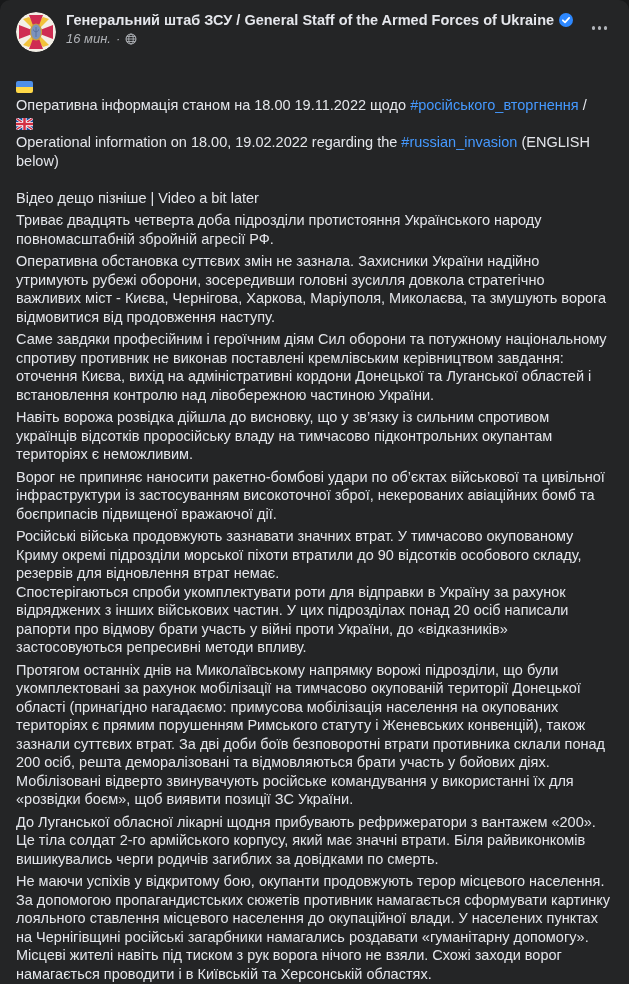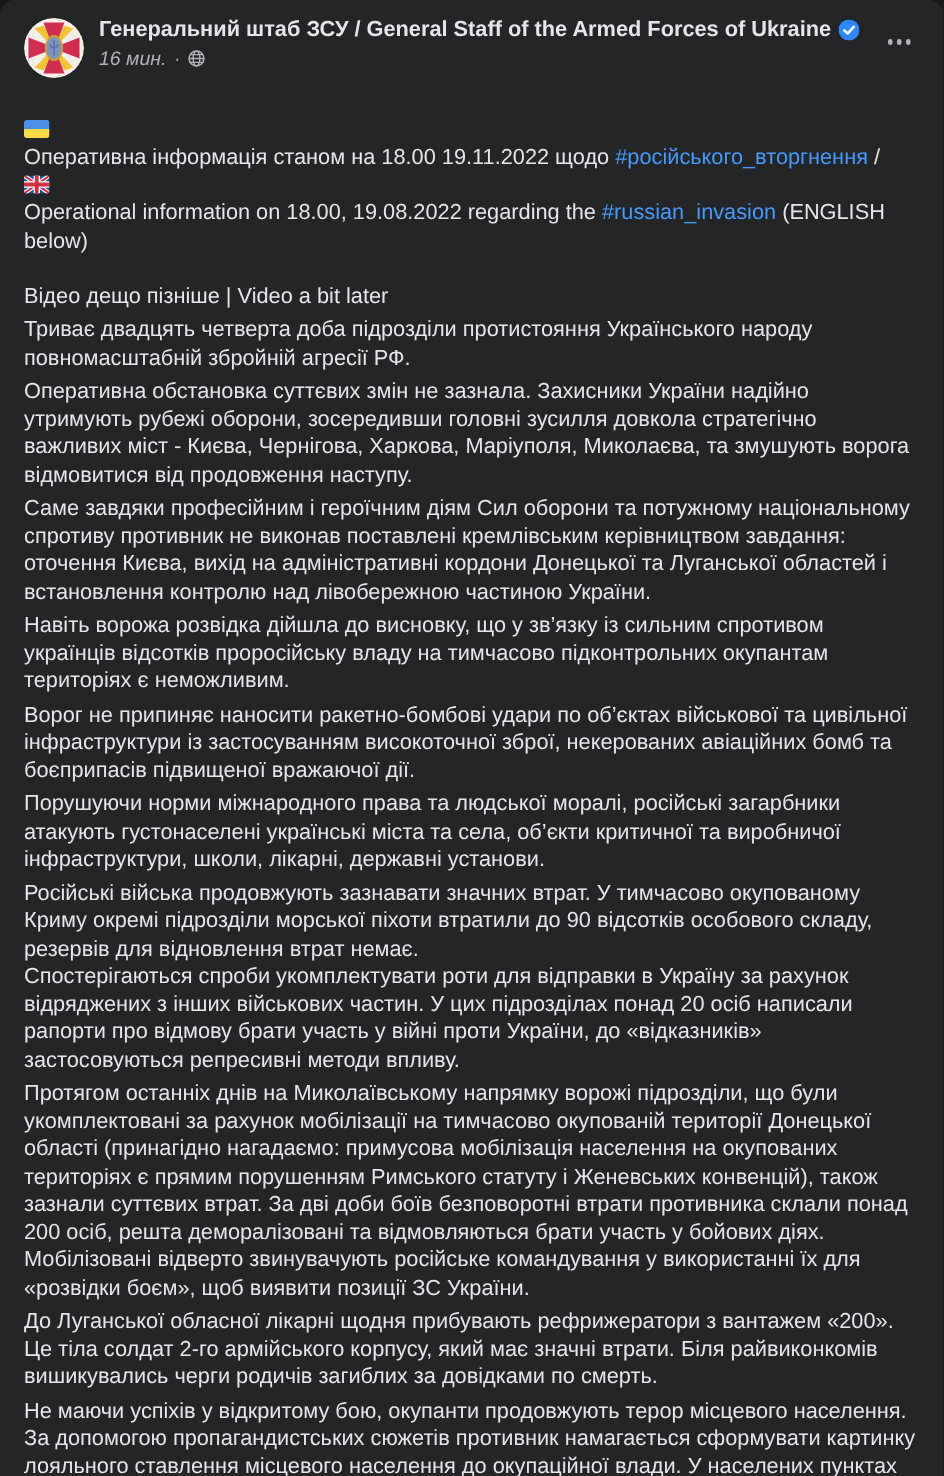--- a/index.html
+++ b/index.html
@@ -176,30 +176,29 @@
       <span>Оперативна інформація станом на 18.00 19.11.2022 щодо </span><a class="hashtag">#російського_вторгнення</a><span> / </span>
       <span class="flag">
         <svg width="17" height="12" viewBox="0 0 20 14">
           <rect width="20" height="14" fill="#1e50a0"></rect>
           <path d="M0 0 L20 14 M20 0 L0 14" stroke="#ffffff" stroke-width="3.4"></path>
           <path d="M0 0 L20 14 M20 0 L0 14" stroke="#d22f44" stroke-width="1.6"></path>
           <path d="M10 0 V14 M0 7 H20" stroke="#ffffff" stroke-width="5"></path>
           <path d="M10 0 V14 M0 7 H20" stroke="#d22f44" stroke-width="3"></path>
         </svg>
       </span>
-      <span>Operational information on 18.00, 19.08.2022 regarding the </span><a class="hashtag">#russian_invasion</a><span> (ENGLISH below)</span><br>
+      <span>Operational information on 18.00, 19.02.2022 regarding the </span><a class="hashtag">#russian_invasion</a><span> (ENGLISH below)</span><br>
       <span>Відео дещо пізніше | Video a bit later</span>
     </div>
 
     <div class="paragraph">Триває двадцять четверта доба підрозділи протистояння Українського народу повномасштабній збройній агресії РФ.</div>
     <div class="paragraph">Оперативна обстановка суттєвих змін не зазнала. Захисники України надійно утримують рубежі оборони, зосередивши головні зусилля довкола стратегічно важливих міст -  Києва, Чернігова, Харкова, Маріуполя, Миколаєва, та змушують ворога відмовитися від продовження наступу.</div>
     <div class="paragraph">Саме завдяки професійним і героїчним діям Сил оборони та потужному національному спротиву противник не виконав поставлені кремлівським керівництвом завдання: оточення Києва, вихід на адміністративні кордони Донецької та Луганської областей і встановлення контролю над лівобережною частиною України.</div>
     <div class="paragraph">Навіть ворожа розвідка дійшла до висновку, що у зв’язку із сильним спротивом українців відсотків проросійську владу на тимчасово підконтрольних окупантам територіях є неможливим.</div>
     <div class="paragraph">Ворог не припиняє наносити ракетно-бомбові удари по об’єктах військової та цивільної інфраструктури із застосуванням високоточної зброї, некерованих авіаційних бомб та боєприпасів підвищеної вражаючої дії.</div>
-    <div class="paragraph">Порушуючи норми міжнародного права та людської моралі, російські загарбники атакують густонаселені українські міста та села, об’єкти критичної та виробничої інфраструктури, школи, лікарні, державні установи.</div>
     <div class="paragraph">Російські війська продовжують зазнавати значних втрат. У тимчасово окупованому Криму окремі підрозділи морської піхоти втратили до 90 відсотків особового складу, резервів для відновлення втрат немає.
 Спостерігаються спроби укомплектувати роти для відправки в Україну за рахунок відряджених з інших військових частин. У цих підрозділах понад 20 осіб написали рапорти про відмову брати участь у війні проти України, до «відказників» застосовуються репресивні методи впливу.</div>
     <div class="paragraph">Протягом останніх днів на Миколаївському напрямку ворожі підрозділи, що були укомплектовані за рахунок мобілізації на тимчасово окупованій території Донецької області (принагідно нагадаємо: примусова мобілізація населення на окупованих територіях є прямим порушенням Римського статуту і Женевських конвенцій), також зазнали суттєвих втрат. За дві доби боїв безповоротні втрати противника склали понад 200 осіб, решта деморалізовані та відмовляються брати участь у бойових діях. Мобілізовані відверто звинувачують російське командування у використанні їх для «розвідки боєм», щоб виявити позиції ЗС України.</div>
     <div class="paragraph">До Луганської обласної лікарні щодня прибувають рефрижератори з вантажем «200». Це тіла солдат 2-го армійського корпусу, який має значні втрати. Біля райвиконкомів вишикувались черги родичів загиблих за довідками по смерть.</div>
     <div class="paragraph">Не маючи успіхів у відкритому бою, окупанти продовжують терор місцевого населення. За допомогою пропагандистських сюжетів противник намагається сформувати картинку лояльного ставлення місцевого населення до окупаційної влади. У населених пунктах на Чернігівщині російські загарбники намагались роздавати «гуманітарну допомогу». Місцеві жителі навіть під тиском з рук ворога нічого не взяли. Схожі заходи ворог намагається проводити і в Київській та Херсонській областях.</div>
 
   </div>
 </div>
 
 </body></html>

